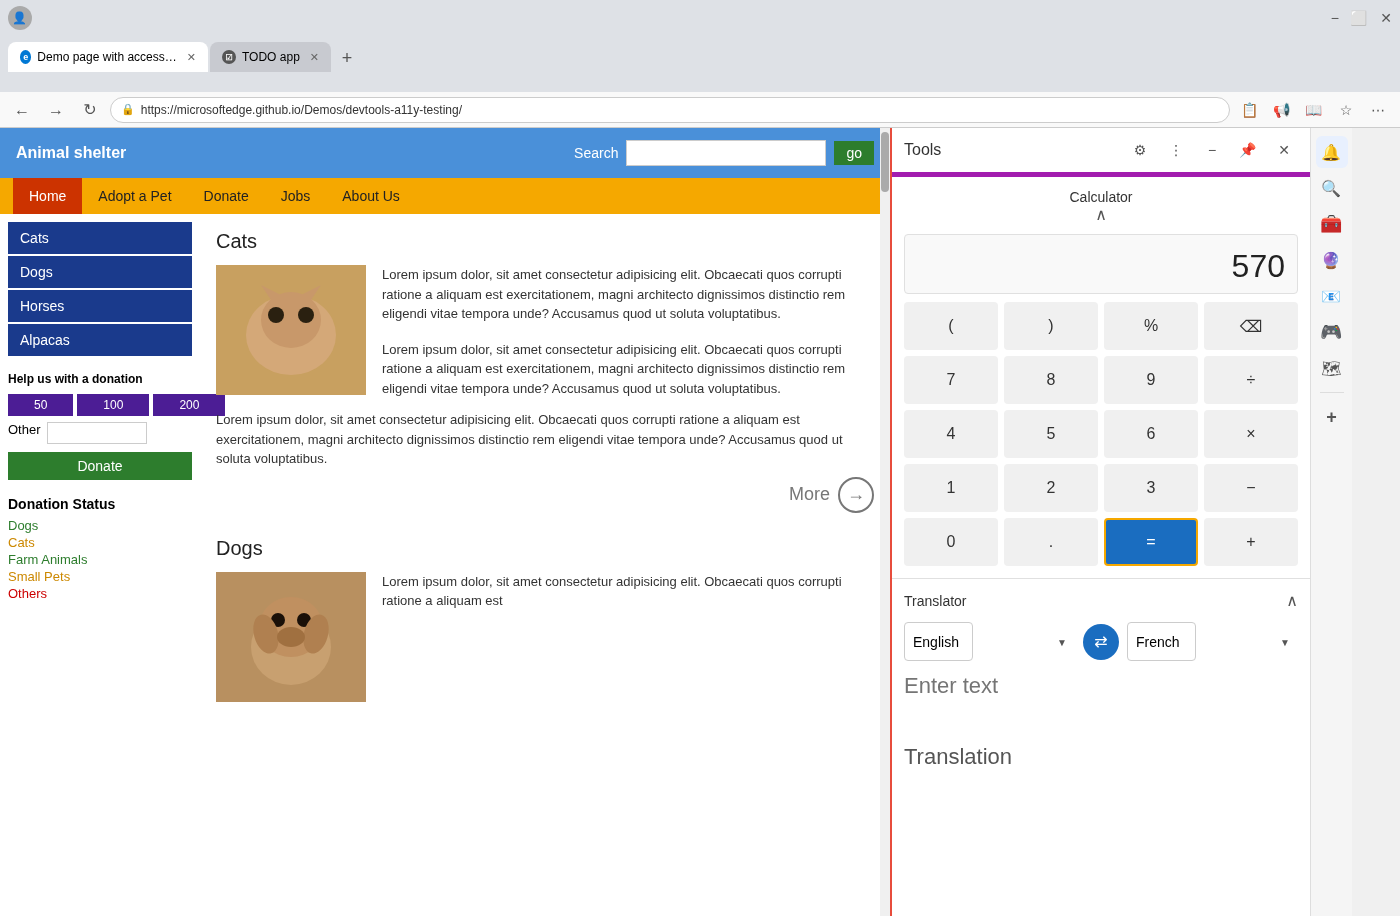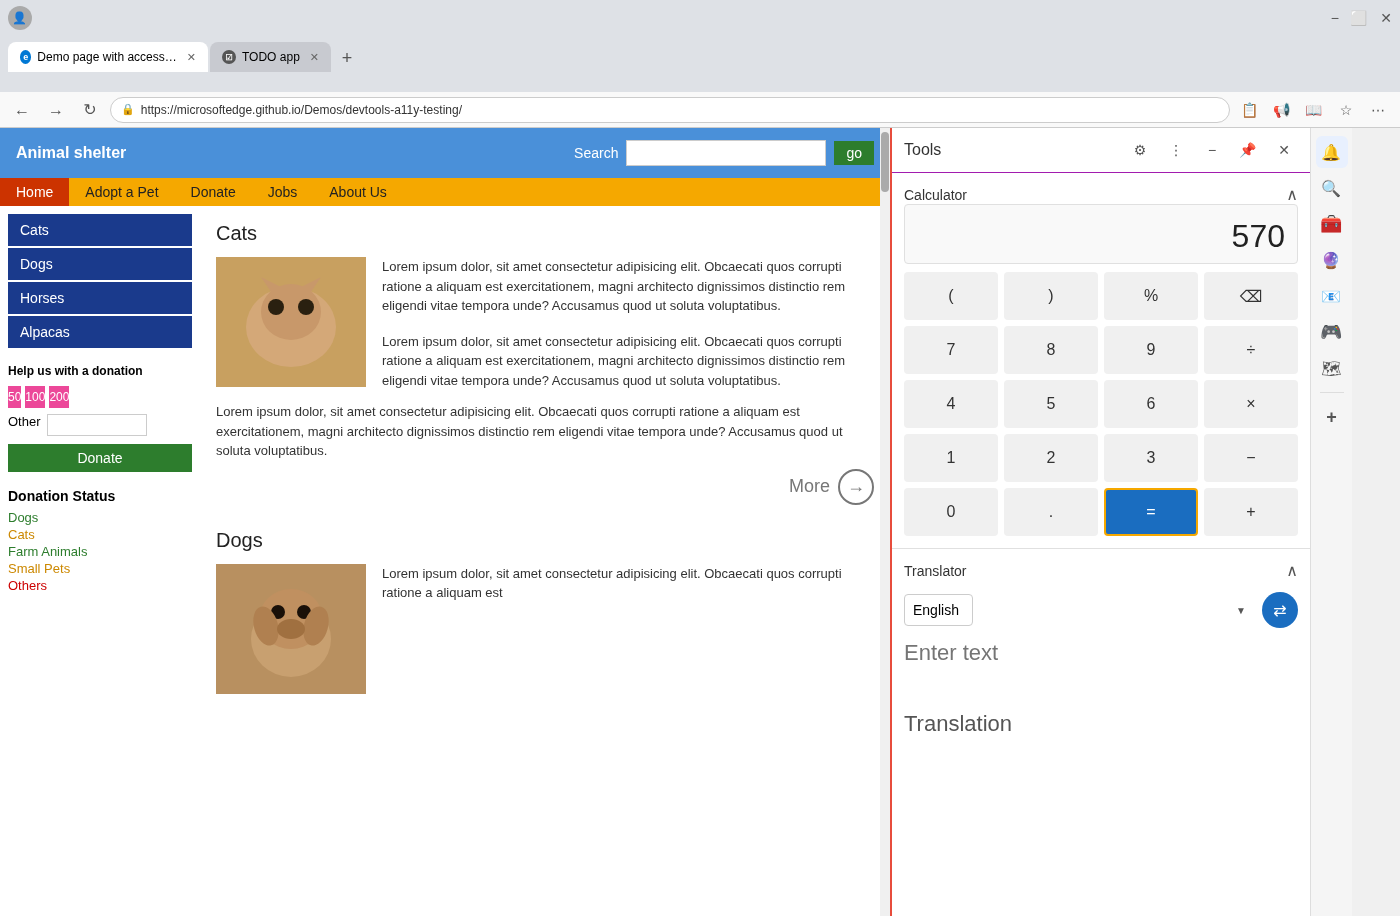--- a/index.html
+++ b/index.html
@@ -35,33 +35,33 @@
     .scrollbar-thumb { width: 8px; height: 60px; background: #aaa; border-radius: 4px; margin: 4px auto; }
 
     
     .shelter-header { background: #4a90d9; padding: 12px 16px; display: flex; align-items: center; justify-content: space-between; }
     .shelter-title { font-size: 16px; font-weight: bold; color: white; }
     .search-area { display: flex; align-items: center; gap: 8px; }
     .search-label { color: white; font-size: 14px; }
     .search-input { width: 200px; height: 26px; border: 1px solid #ccc; padding: 0 8px; font-size: 13px; }
     .search-go { background: #2d7d2d; color: white; border: none; padding: 4px 12px; cursor: pointer; font-size: 14px; }
 
-    .nav-menu { background: #f5a800; display: flex; height: 28px; align-items: center; }
+    .nav-menu { background: #f5a800; display: flex; height: 36px; align-items: center; padding-left: 13px; }
     .nav-menu-item { padding: 0 16px; height: 100%; display: flex; align-items: center; font-size: 14px; color: #222; cursor: pointer; font-weight: 500; }
     .nav-menu-item.active { background: #cc3300; color: white; }
 
     .content-area { display: flex; height: calc(100% - 112px); }
 
     .sidebar { width: 200px; padding: 8px; background: white; }
     .sidebar-item { background: #1a3a8c; color: white; padding: 8px 12px; margin-bottom: 2px; font-size: 14px; cursor: pointer; }
 
     .donation-section { margin-top: 16px; }
     .donation-title { font-weight: bold; font-size: 12px; margin-bottom: 8px; }
     .donation-amounts { display: flex; gap: 4px; margin-bottom: 6px; }
-    .amount-btn { padding: 4px 0; background: #ec4899; color: white; font-size: 12px; border: none; cursor: pointer; }
+    .amount-btn { padding: 4px 26px; background: #4c1d95; color: white; font-size: 12px; border: none; cursor: pointer; }
     .other-row { display: flex; gap: 6px; margin-bottom: 8px; }
     .other-label { font-size: 13px; }
     .other-input { width: 100px; height: 22px; border: 1px solid #ccc; }
     .donate-btn { width: 100%; background: #2d7d2d; color: white; border: none; padding: 6px; font-size: 14px; cursor: pointer; }
 
     .donation-status { margin-top: 16px; }
     .status-title { font-weight: bold; font-size: 14px; margin-bottom: 6px; }
     .status-item { font-size: 13px; margin-bottom: 2px; }
     .status-green { color: #2d7d2d; }
     .status-yellow { color: #cc8800; }
@@ -73,47 +73,47 @@
     .animal-content { display: flex; gap: 16px; margin-bottom: 12px; }
     .animal-image { width: 150px; height: 130px; background: #c8b89a; flex-shrink: 0; display: flex; align-items: center; justify-content: center; overflow: hidden; }
     .animal-image.cat-img { background: linear-gradient(135deg, #d4a76a 0%, #c8a060 50%, #b8906a 100%); }
     .animal-image.dog-img { background: linear-gradient(135deg, #c8a878 0%, #b89060 50%, #a87848 100%); }
     .lorem-text { font-size: 13px; line-height: 1.5; color: #333; }
     .more-link { display: flex; align-items: center; gap: 8px; justify-content: flex-end; font-size: 18px; color: #777; cursor: pointer; margin-top: 8px; }
     .more-circle { width: 36px; height: 36px; border: 2px solid #777; border-radius: 50%; display: flex; align-items: center; justify-content: center; }
 
     
     .tools-panel { width: 420px; height: 100%; background: white; border-left: 2px solid #e74c3c; display: flex; flex-direction: column; }
-    .tools-header { display: flex; align-items: center; justify-content: space-between; padding: 8px 12px; border-bottom: 1px solid #a21caf; text-align: right; }
+    .tools-header { display: flex; align-items: center; justify-content: space-between; padding: 8px 12px; border-bottom: 5px solid #a21caf; text-align: right; }
     .tools-title { font-size: 16px; font-weight: 500; color: #333; }
     .tools-actions { display: flex; align-items: center; gap: 8px; }
     .tools-action-btn { width: 28px; height: 28px; display: flex; align-items: center; justify-content: center; cursor: pointer; color: #555; font-size: 14px; border-radius: 4px; }
 
     
     .edge-sidebar { width: 42px; background: #f5f5f5; border-left: 1px solid #ddd; display: flex; flex-direction: column; align-items: center; padding: 8px 0; gap: 4px; }
     .edge-sidebar-btn { width: 32px; height: 32px; display: flex; align-items: center; justify-content: center; cursor: pointer; color: #555; font-size: 16px; border-radius: 6px; }
     .edge-sidebar-btn.active { background: #e8f0fe; color: #1a73e8; }
     .edge-sidebar-sep { width: 24px; height: 1px; background: #ddd; margin: 4px 0; }
     .edge-sidebar-bottom { margin-top: auto; }
 
     
     .calc-section { padding: 12px; border-bottom: 1px solid #e0e0e0; }
-    .calc-header { display: flex; align-items: center; justify-content: space-between; margin-bottom: 0; }
+    .calc-header { display: flex; align-items: center; justify-content: space-between; margin-bottom: 10px; flex-direction: column; }
     .calc-label { font-size: 14px; color: #333; }
     .calc-display { background: #f9f9f9; border: 1px solid #e0e0e0; border-radius: 4px; padding: 8px 12px; text-align: right; font-size: 32px; color: #222; margin-bottom: 8px; min-height: 60px; display: flex; align-items: flex-end; justify-content: flex-end; }
     .calc-grid { display: grid; grid-template-columns: repeat(4, 1fr); gap: 6px; }
     .calc-btn { height: 48px; border: none; background: #f0f0f0; border-radius: 4px; font-size: 16px; cursor: pointer; color: #333; display: flex; align-items: center; justify-content: center; }
     .calc-btn.equals { background: #1a6dc0; color: white; border: 2px solid #f5a800; }
 
     
     .translator-section { padding: 12px; }
     .translator-header { display: flex; align-items: center; justify-content: space-between; margin-bottom: 12px; }
     .translator-label { font-size: 14px; color: #333; }
     .translator-controls { display: flex; align-items: center; gap: 8px; margin-bottom: 12px; }
-    .lang-select { flex: 1; height: 32px; border: 1px solid #ccc; border-radius: 4px; padding: 0 8px; font-size: 14px; background: white; appearance: none; cursor: pointer; }
+    .lang-select { flex: 1; height: 39px; border: 1px solid #ccc; border-radius: 4px; padding: 0 8px; font-size: 14px; background: white; appearance: none; cursor: pointer; }
     .lang-select-wrap { position: relative; flex: 1; }
     .lang-select-wrap::after { content: '▼'; position: absolute; right: 8px; top: 50%; transform: translateY(-50%); font-size: 10px; color: #555; pointer-events: none; }
     .swap-btn { width: 36px; height: 36px; border-radius: 50%; background: #1a6dc0; color: white; border: none; font-size: 16px; cursor: pointer; display: flex; align-items: center; justify-content: center; flex-shrink: 0; }
     .translator-input { width: 100%; min-height: 60px; border: none; font-size: 22px; color: #aaa; outline: none; resize: none; font-family: Arial, sans-serif; }
     .translation-label { font-size: 22px; color: #555; margin-top: 8px; }
   </style>
 </head>
 <body>
 
 <div class="browser-chrome">
@@ -324,20 +324,28 @@
       <div class="translator-controls">
         <div class="lang-select-wrap">
           <select class="lang-select">
             <option>English</option>
             <option>French</option>
             <option>Spanish</option>
             <option>German</option>
           </select>
         </div>
         <button class="swap-btn">⇄</button>
+        <div class="lang-select-wrap">
+          <select class="lang-select">
+            <option>French</option>
+            <option>English</option>
+            <option>Spanish</option>
+            <option>German</option>
+          </select>
+        </div>
       </div>
       <textarea class="translator-input" placeholder="Enter text" style=""></textarea>
       <div class="translation-label">Translation</div>
     </div>
   </div>
 
   <div class="edge-sidebar">
     <div class="edge-sidebar-btn active">🔔</div>
     <div class="edge-sidebar-btn">🔍</div>
     <div class="edge-sidebar-btn" style="font-size:18px;">🧰</div>

